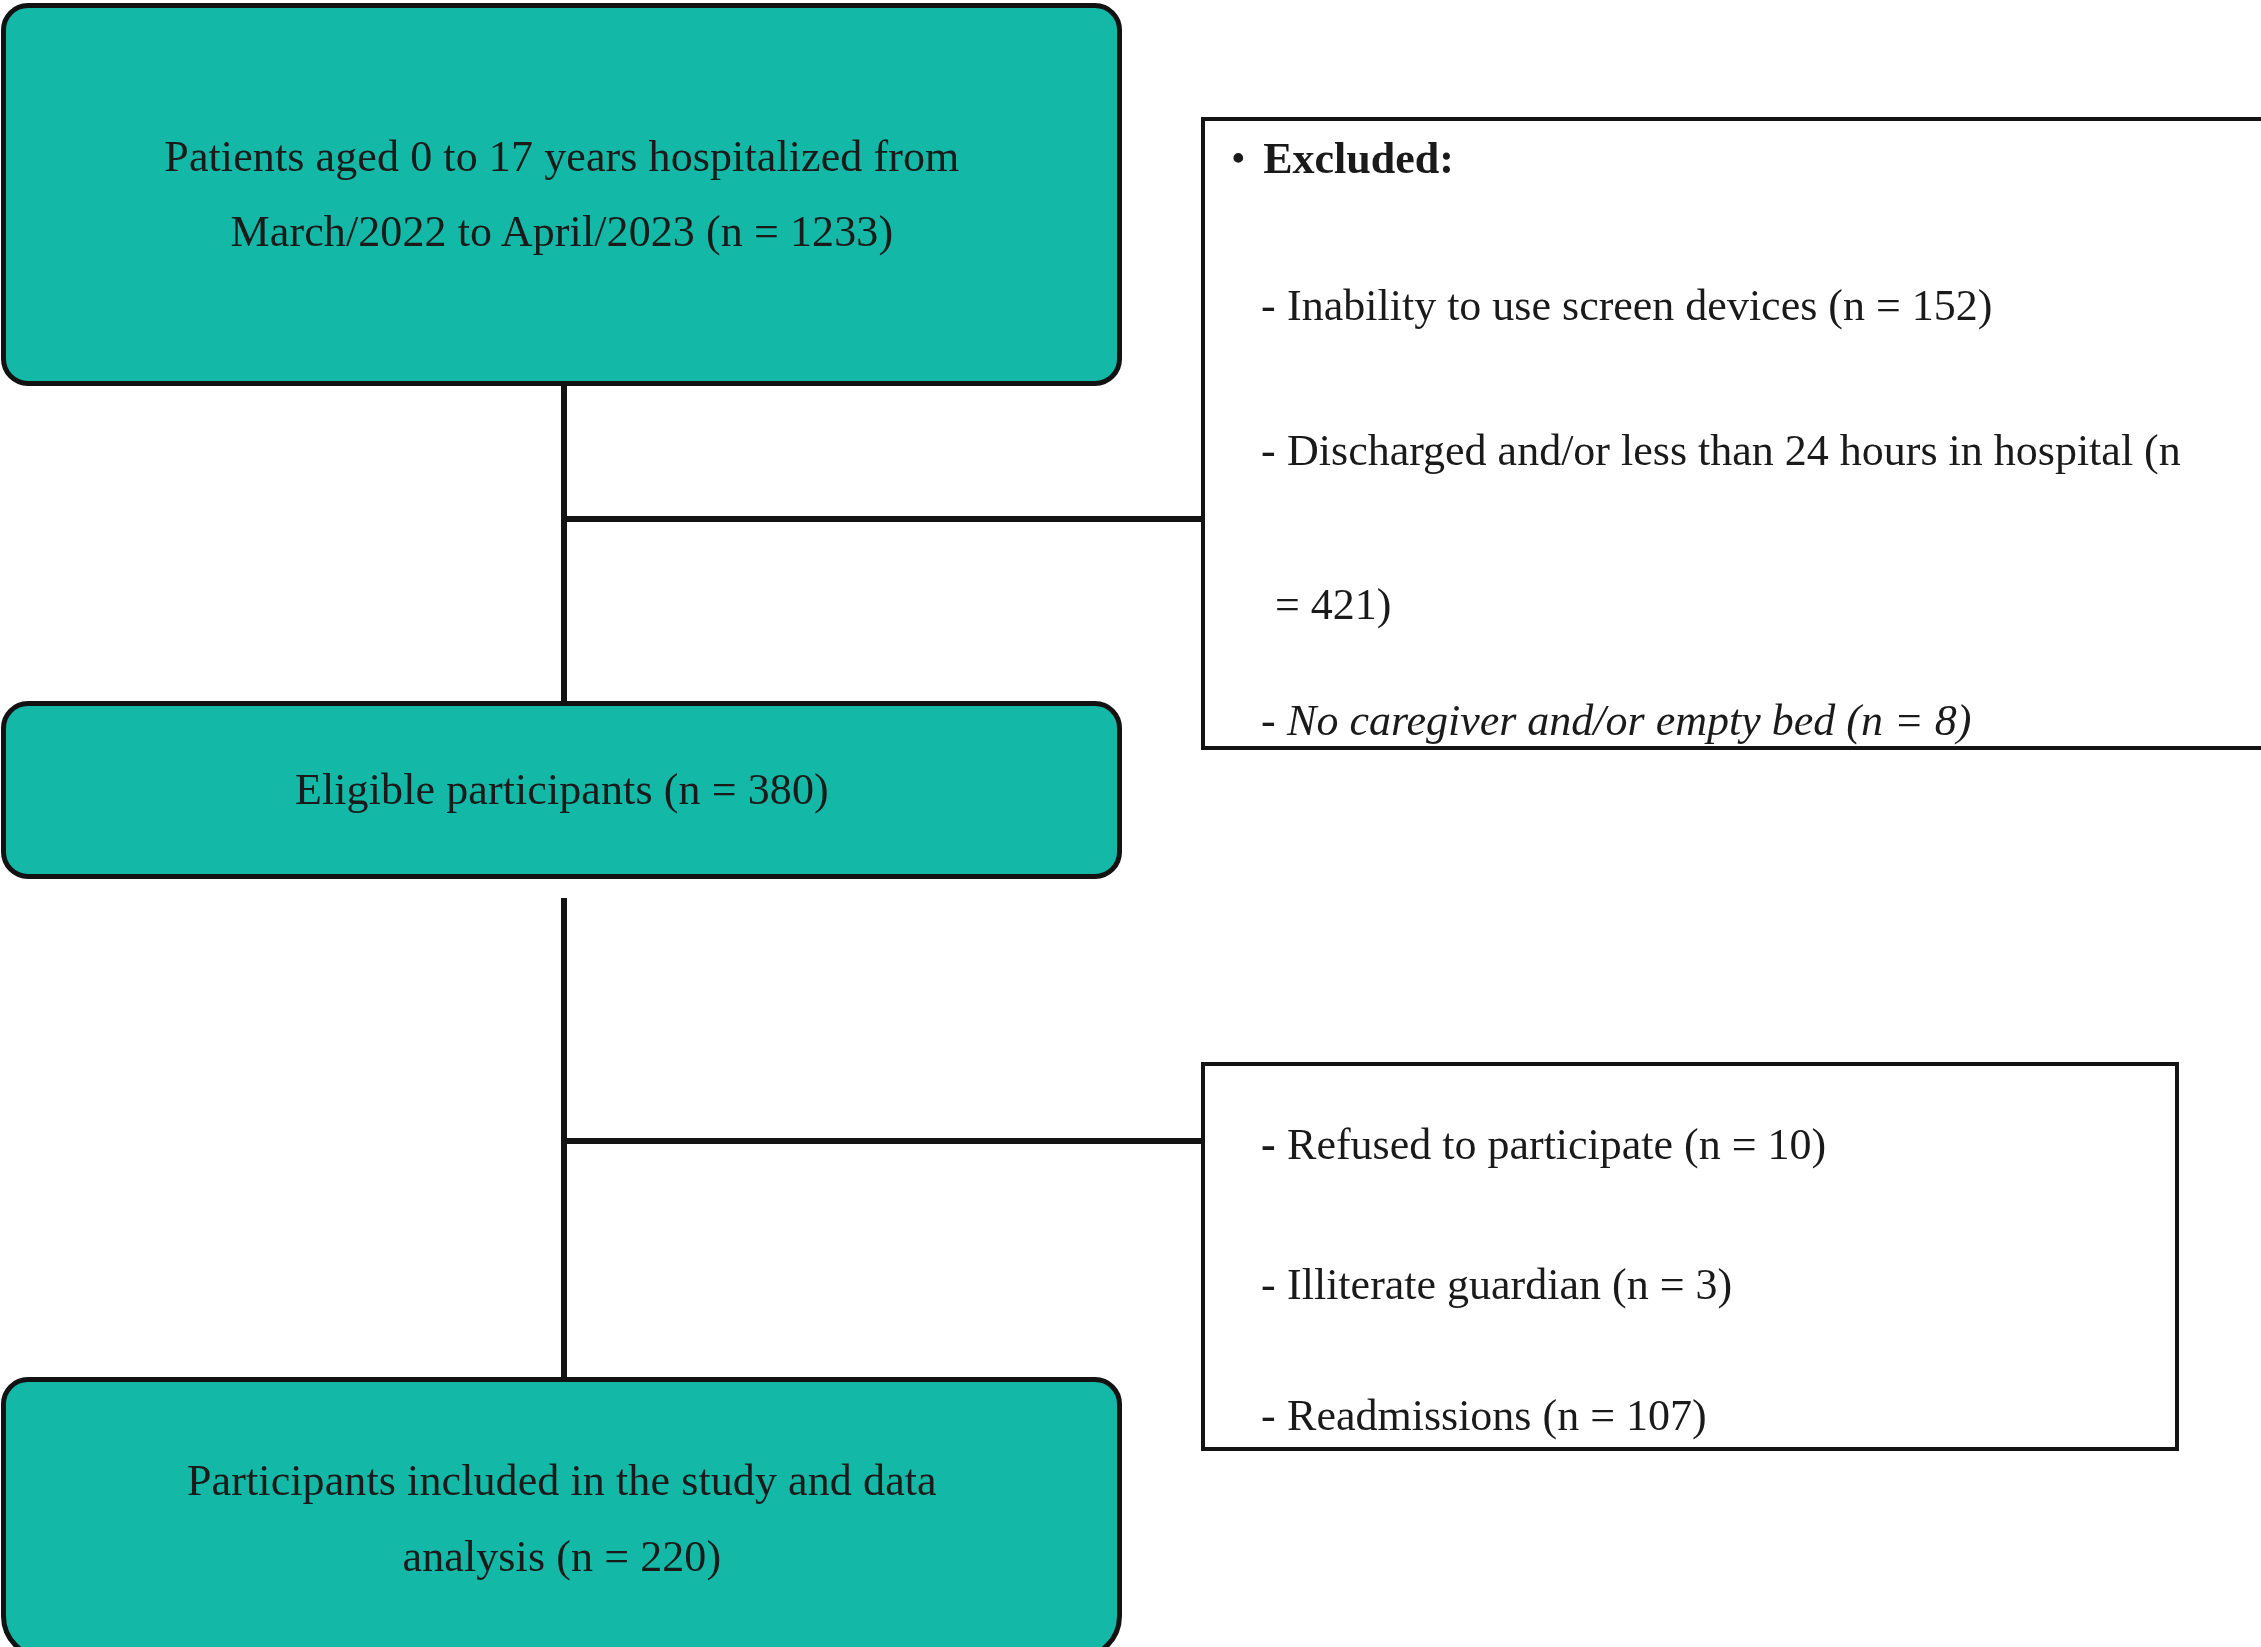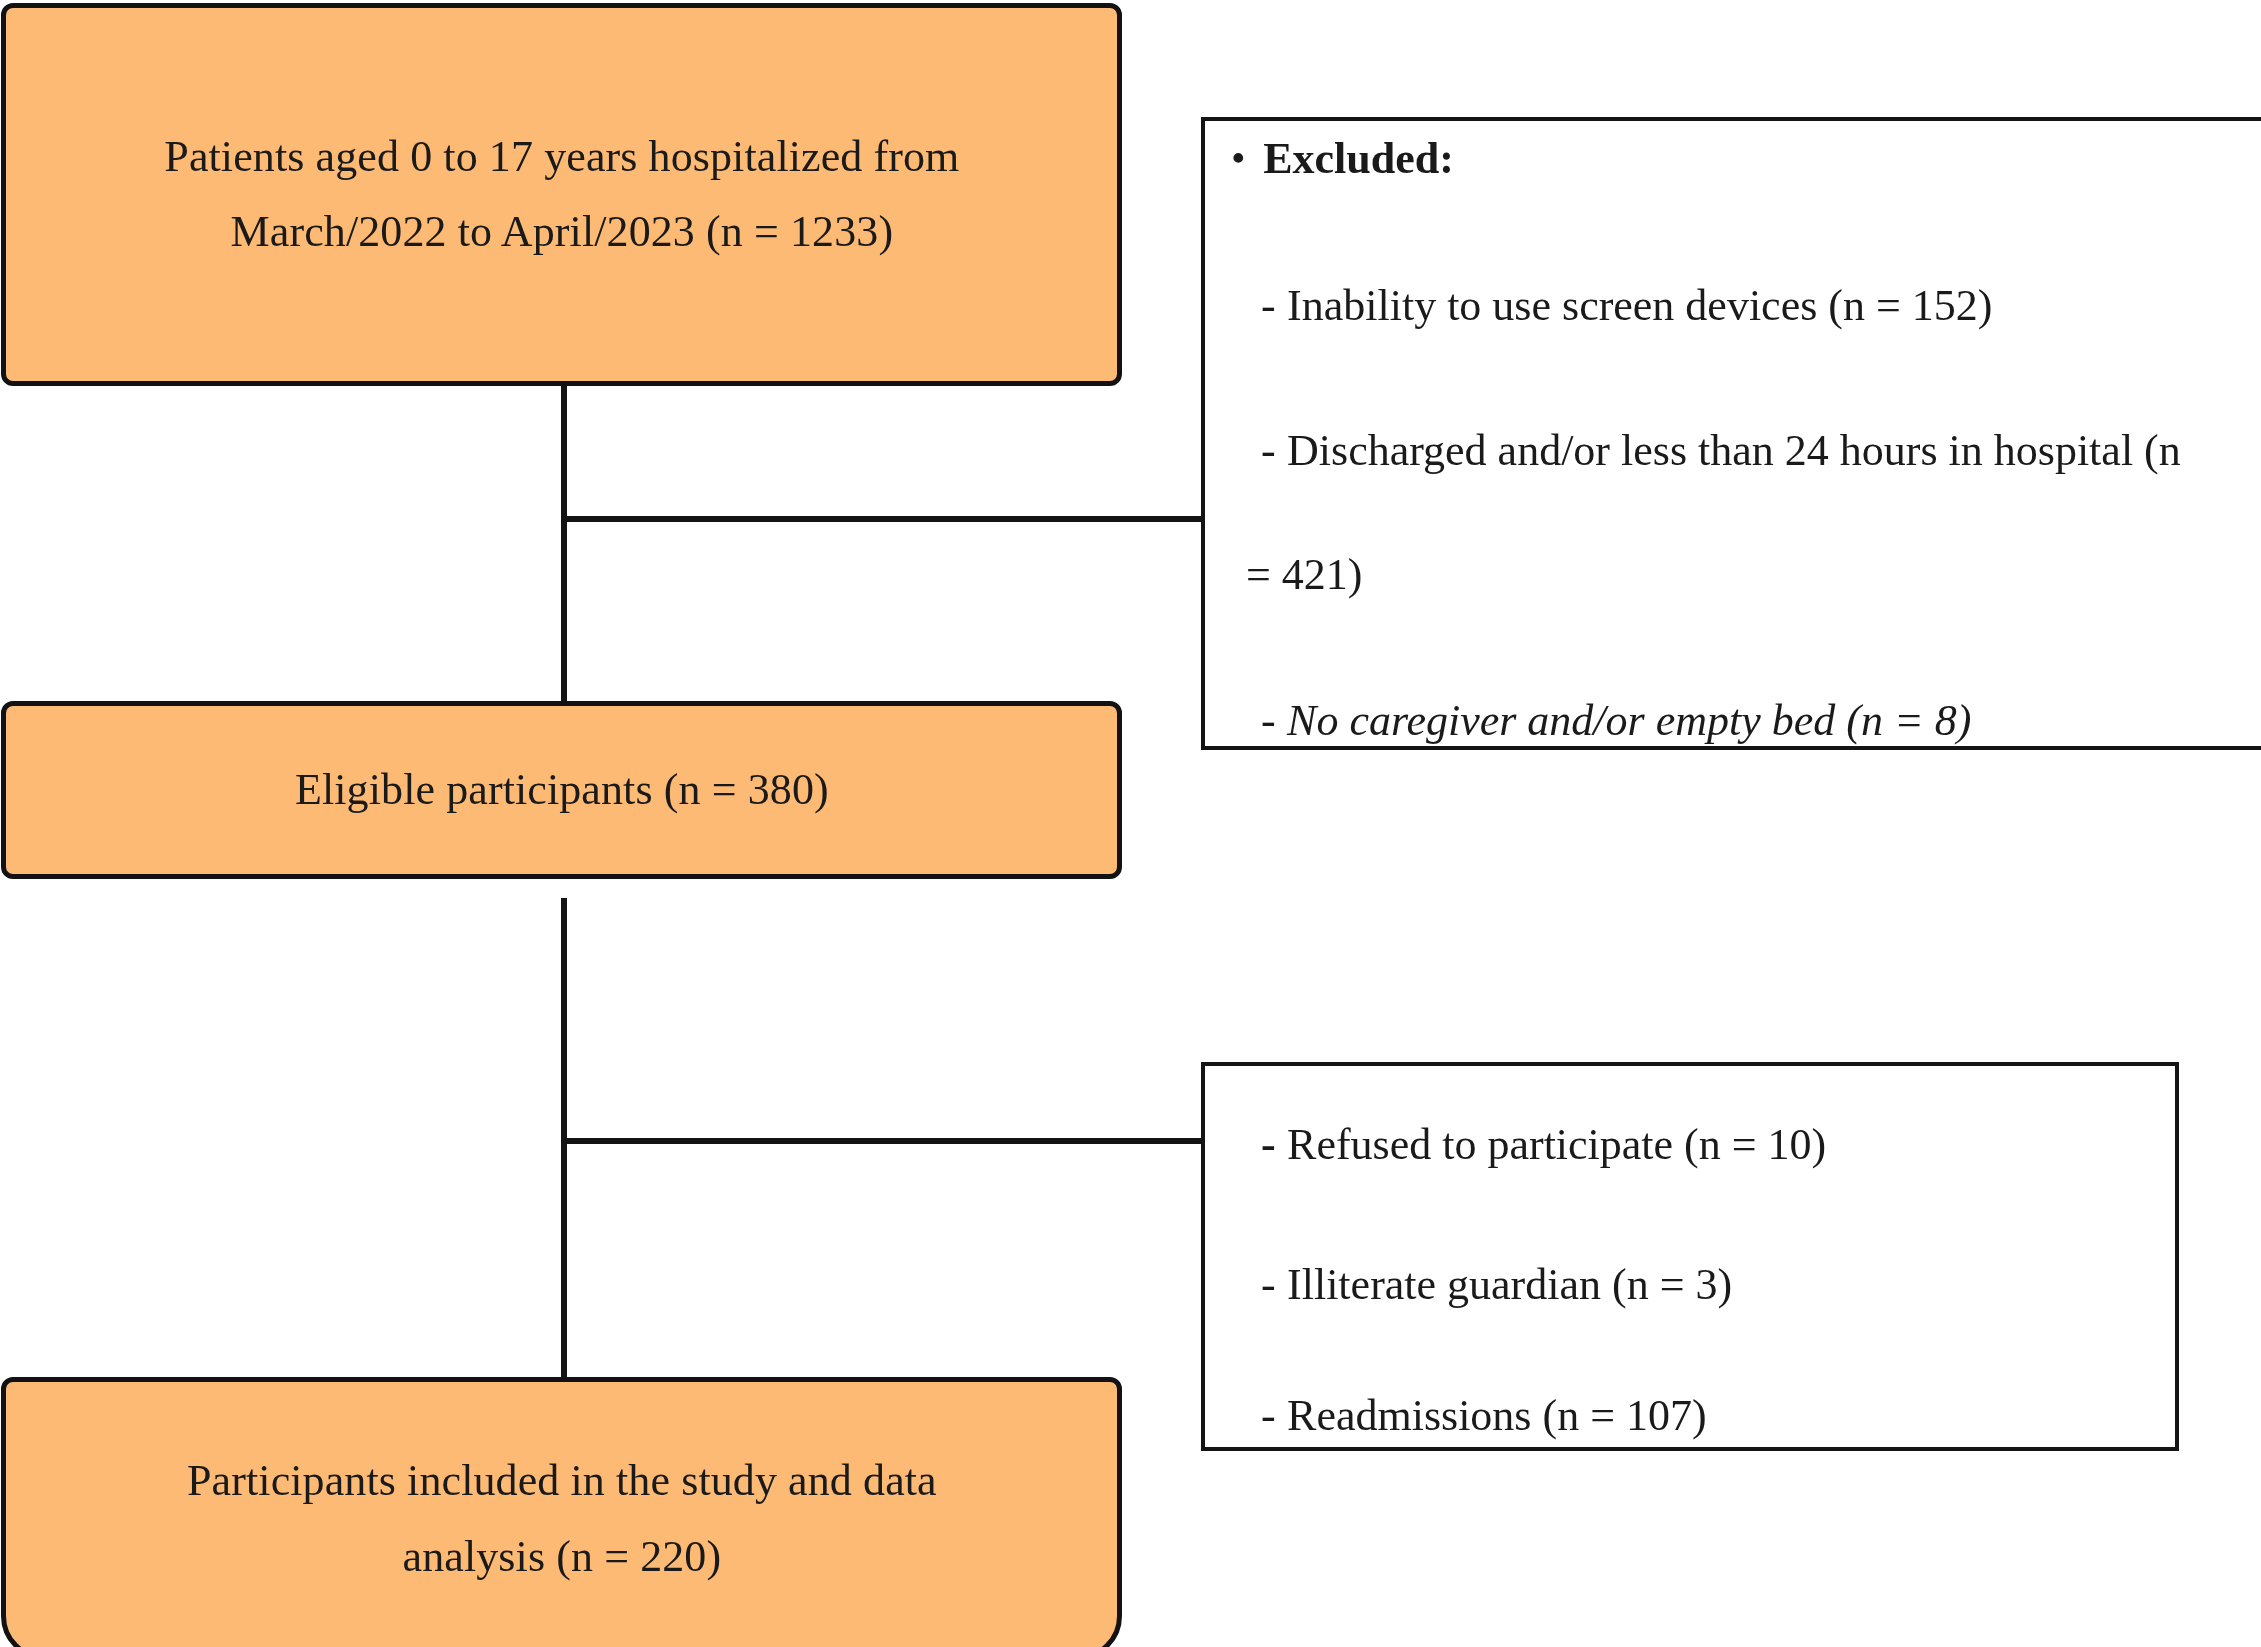--- a/index.html
+++ b/index.html
@@ -15,22 +15,22 @@
     overflow: hidden;
     font-family: "Liberation Serif", "DejaVu Serif", serif;
     color: #1a1a1a;
   }
 
   
   .node-box {
     position: absolute;
     box-sizing: border-box;
     border: 5px solid #121212;
-    border-radius: 12px;
-    background: #fdba74;
+    border-radius: 27px;
+    background: #14b8a6;
     display: flex;
     align-items: center;
     justify-content: center;
     text-align: center;
     z-index: 3;
   }
   .node-box .node-text {
     font-size: 44px;
     line-height: 1.72;
     letter-spacing: 0.1px;
@@ -76,21 +76,21 @@
   }
   .excl-item { left: 56px; }
   .excl-item .dash { margin-right: 11.4px; }
   .excl-item.bold-dash .dash { font-weight: bold; }
   .excl-cont { left: 41px; }
 
   
   #e1-heading { top: 15.7px; }
   #e1-i1      { top: 163px; }
   #e1-i2      { top: 308px; }
-  #e1-i2b     { top: 432px; }
+  #e1-i2b     { top: 462px; margin-left: 29px; }
   #e1-i3      { top: 585px; font-style: italic; }
 
   
   #box-excluded-1 .excl-inner { height: 100%; }
   #e1-i3 { top: 578px; }
 
   
   #e2-i1 { top: 57px; }
   #e2-i2 { top: 197px; }
   #e2-i3 { top: 328px; }

